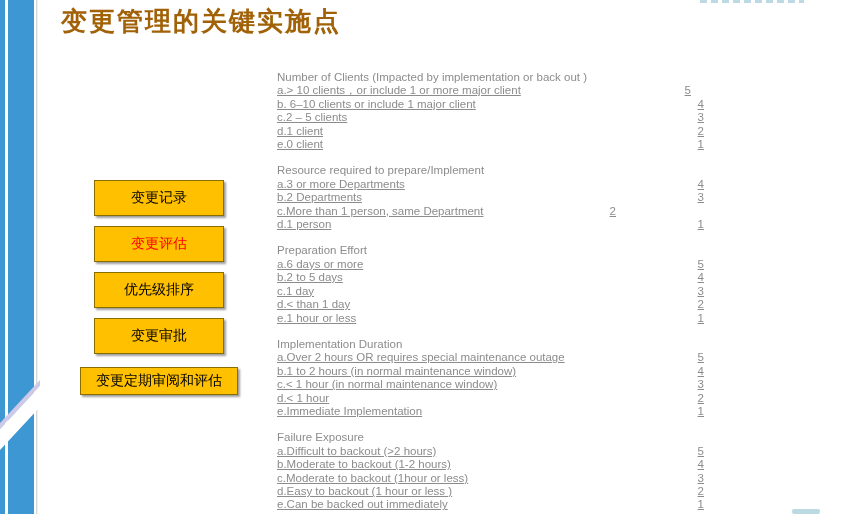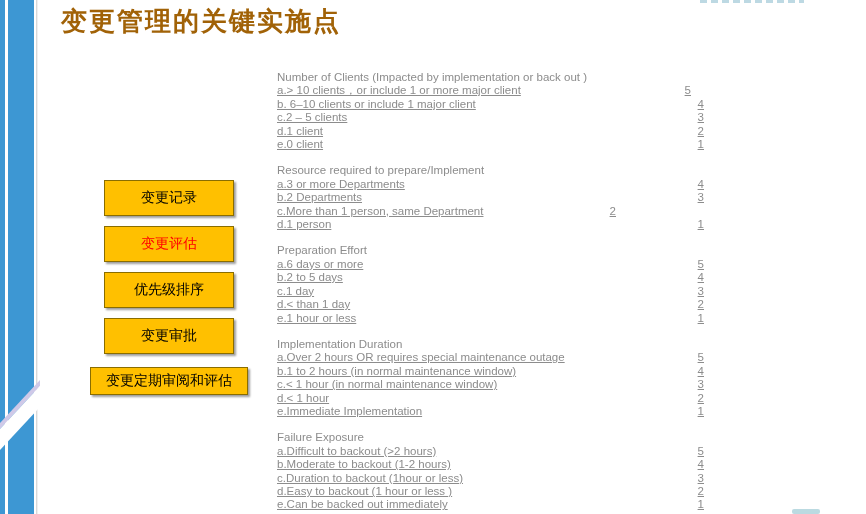--- a/index.html
+++ b/index.html
@@ -15,21 +15,21 @@
 
   
   .page-title{
     position:absolute;left:61px;top:4px;margin:0;
     font-size:26px;font-weight:bold;color:#a16207;letter-spacing:2px;
     white-space:nowrap;
   }
 
   
   .steps-col{
-    position:absolute;left:100px;top:180px;width:138px;
+    position:absolute;left:90px;top:180px;width:138px;
     display:flex;flex-direction:column;gap:10px;align-items:center;
   }
   .step-btn{
     width:130px;height:36px;box-sizing:border-box;
     background:#FFC000;border:1px solid #8a6d00;
     box-shadow:2px 2px 2px #9e9e9e;
     display:flex;align-items:center;justify-content:center;
     font-size:14px;color:#000000;white-space:nowrap;
     cursor:default;
   }
@@ -175,21 +175,21 @@
         <div class="sec-header">Failure Exposure</div>
         <div class="score-row">
           <span class="row-label">a.Difficult to backout (&gt;2 hours)</span>
           <span class="row-score">5</span>
         </div>
         <div class="score-row">
           <span class="row-label">b.Moderate to backout (1-2 hours)</span>
           <span class="row-score">4</span>
         </div>
         <div class="score-row">
-          <span class="row-label">c.Duration to backout (1hour or less)</span>
+          <span class="row-label">c.Moderate to backout (1hour or less)</span>
           <span class="row-score">3</span>
         </div>
         <div class="score-row">
           <span class="row-label">d.Easy to backout (1 hour or less )</span>
           <span class="row-score">2</span>
         </div>
         <div class="score-row">
           <span class="row-label">e.Can be backed out immediately</span>
           <span class="row-score">1</span>
         </div>

